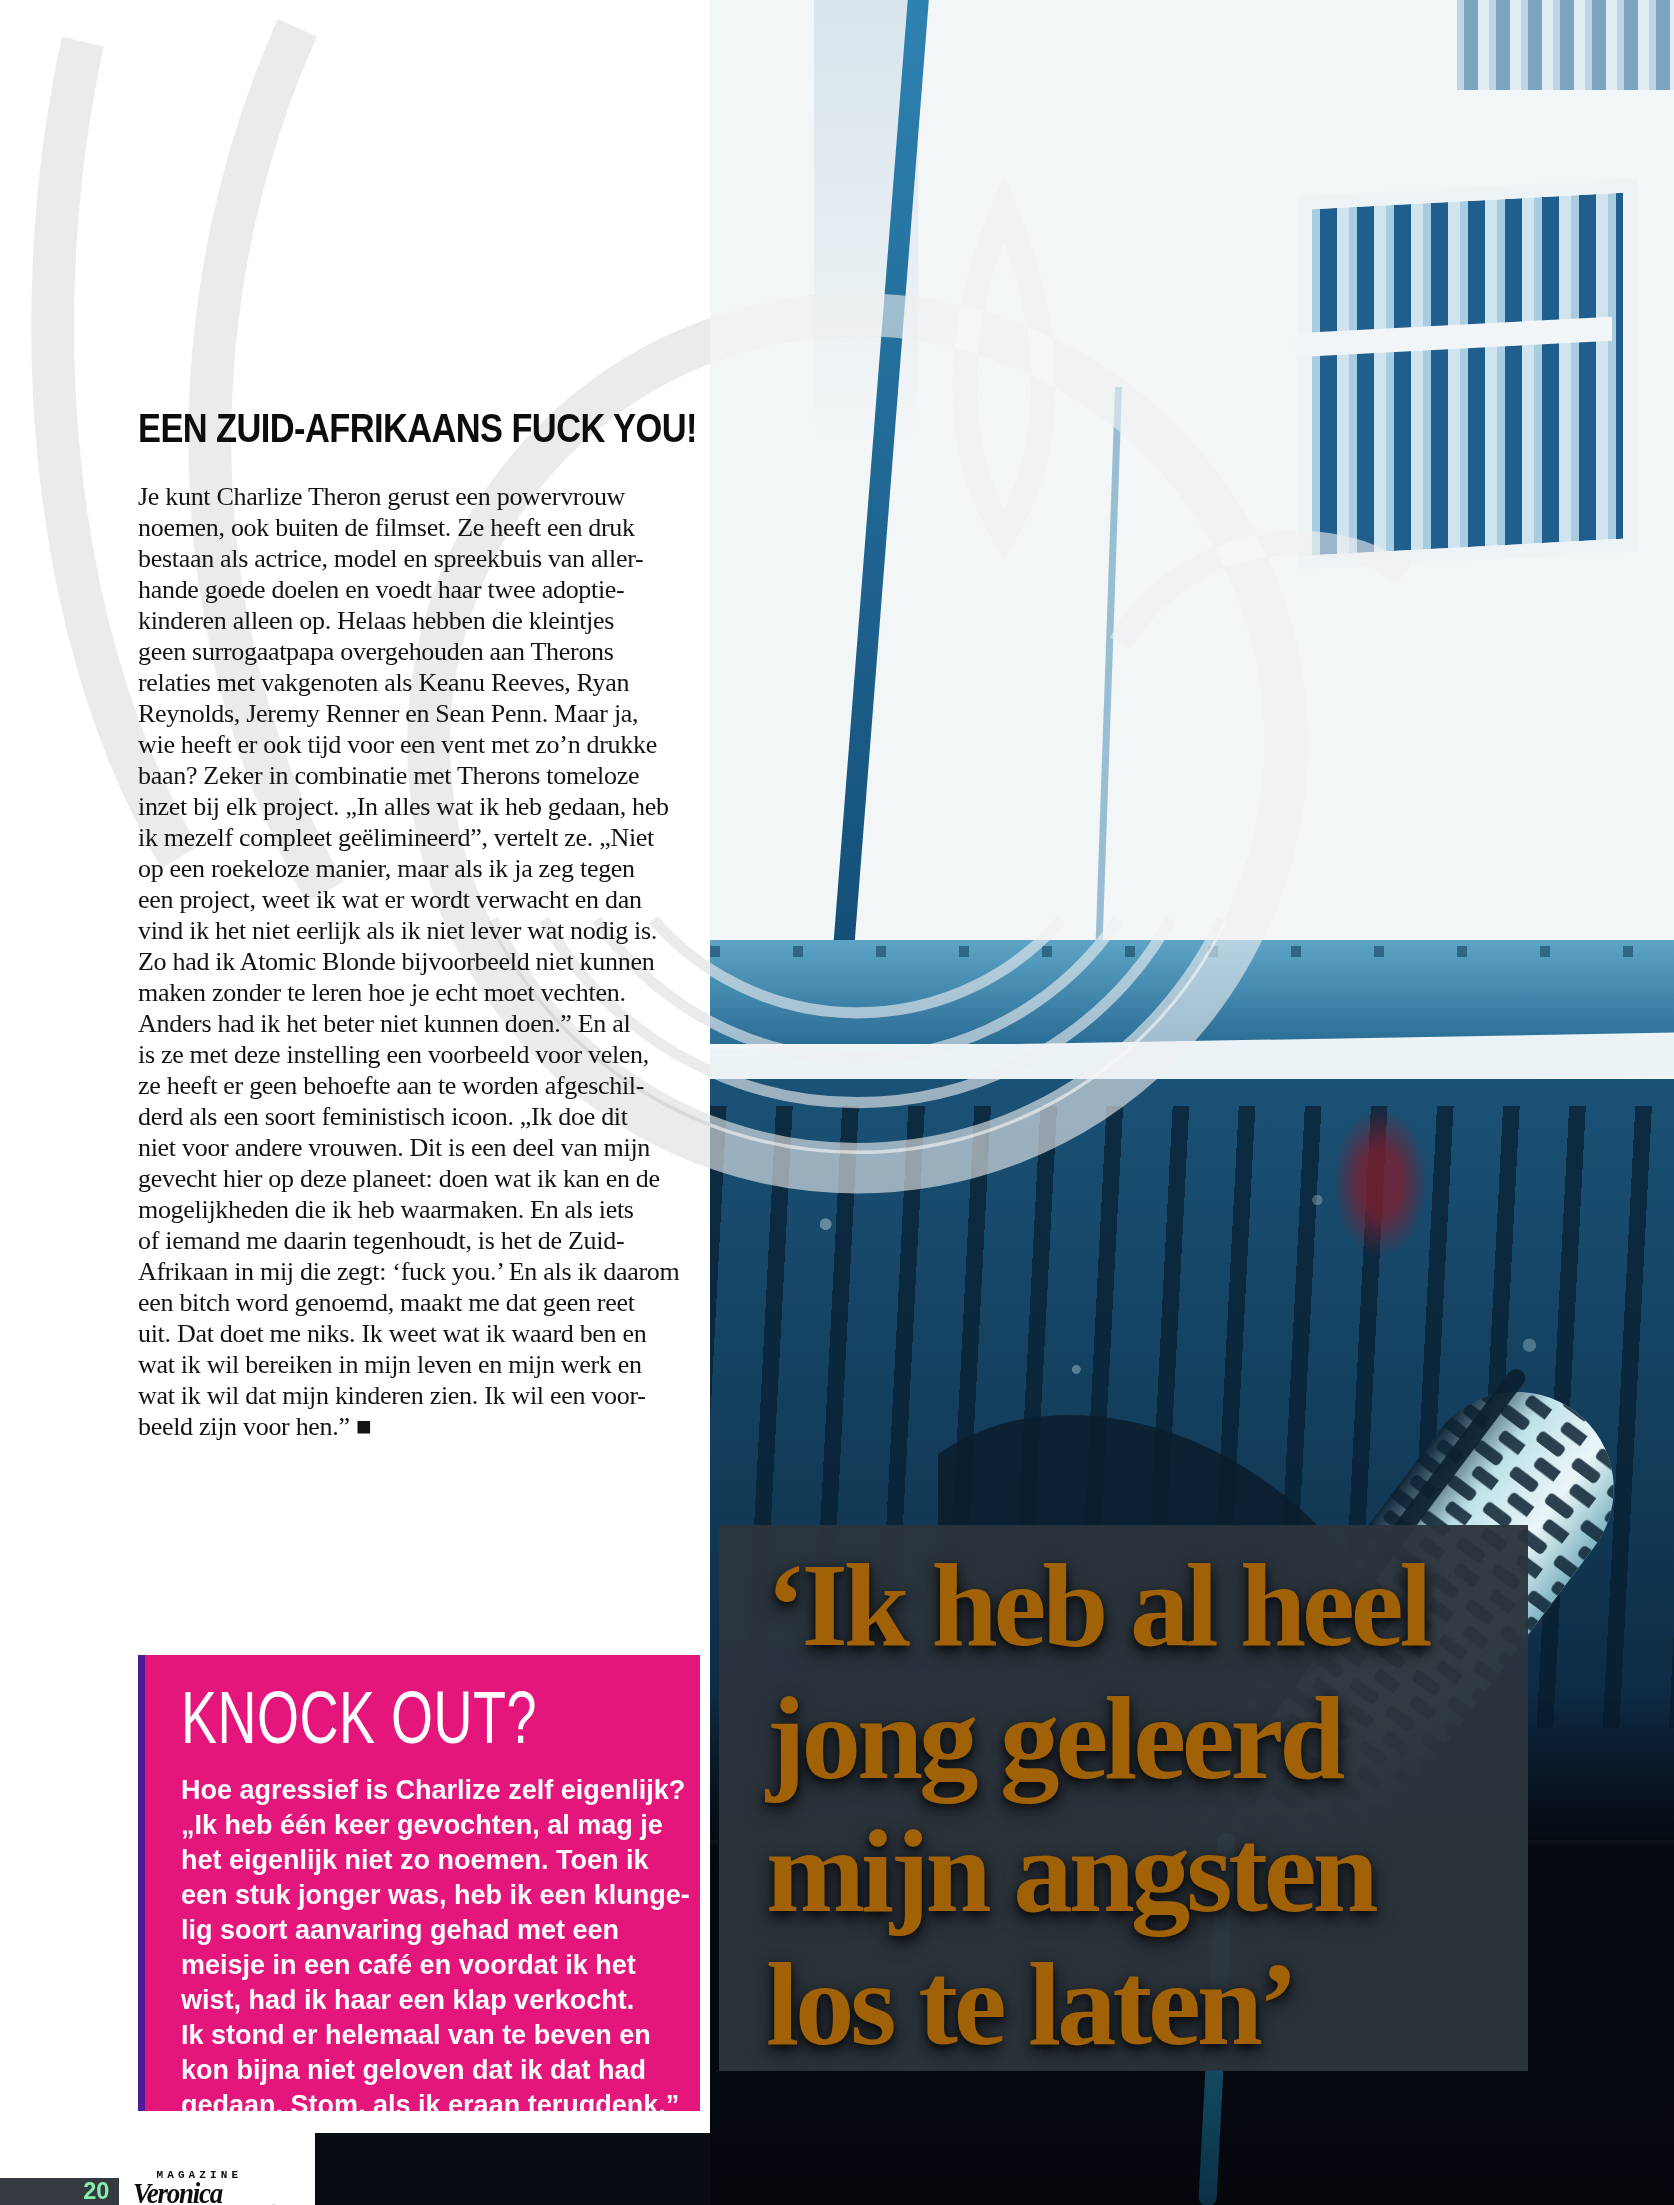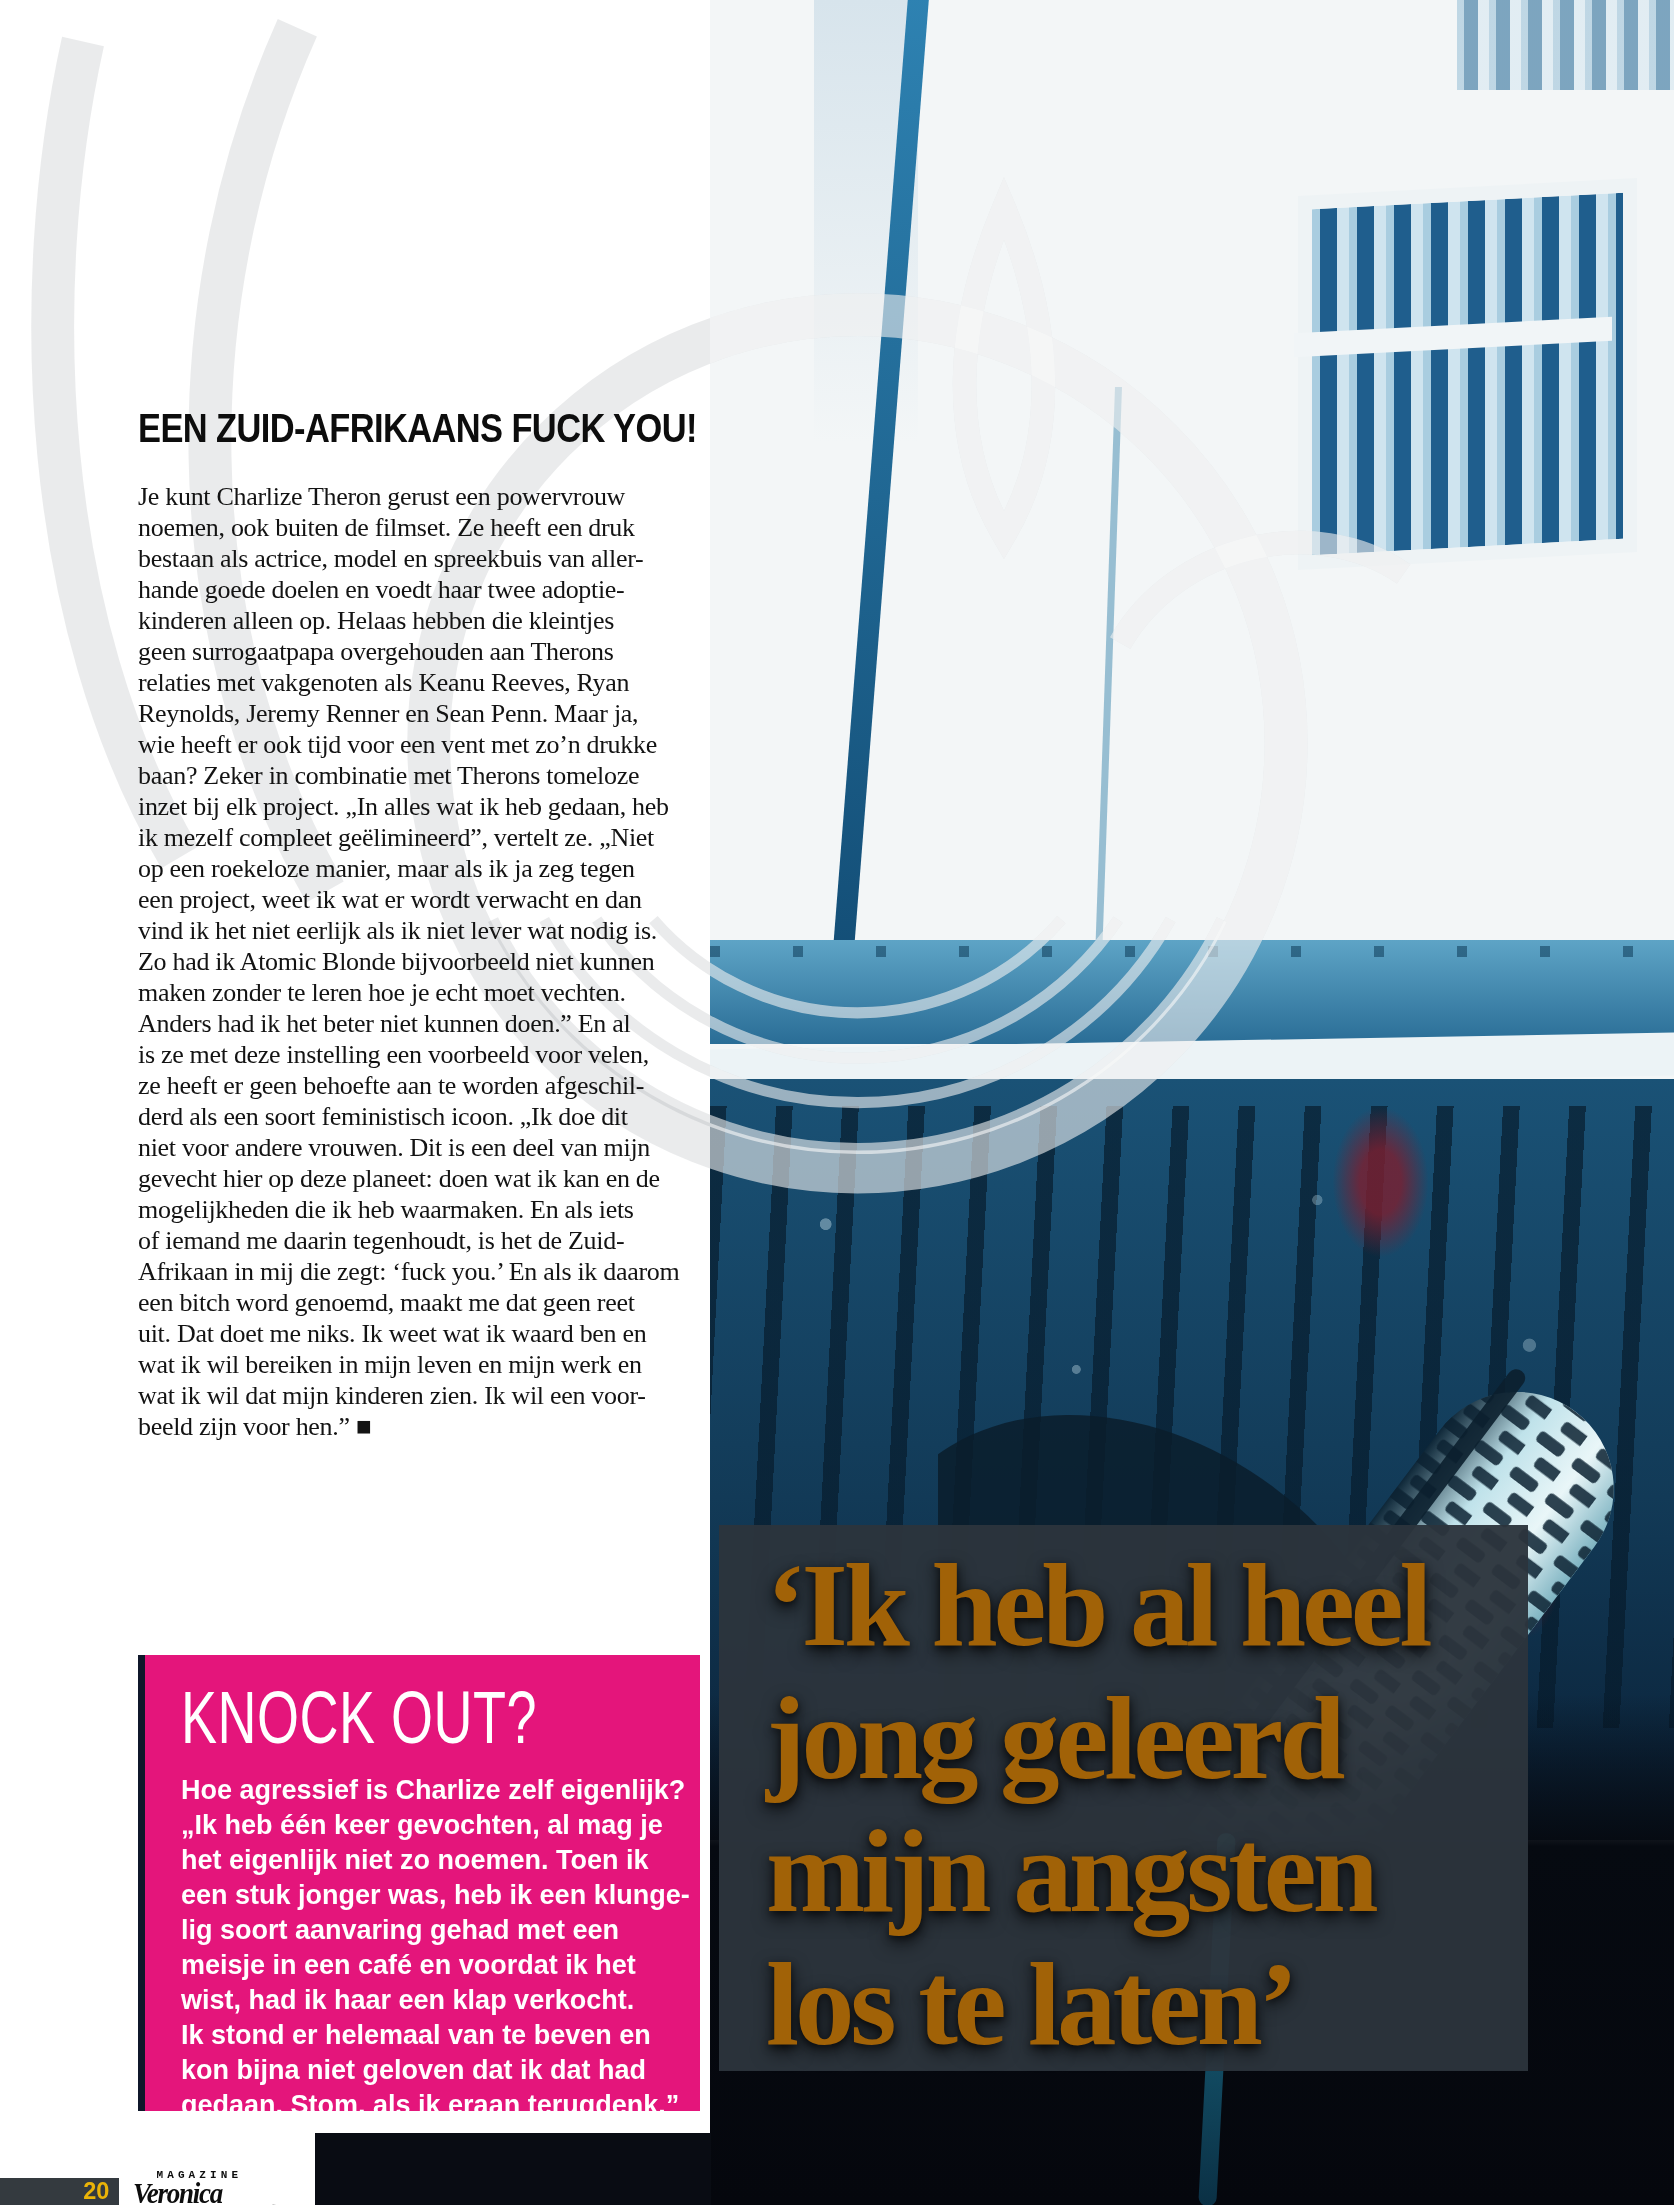--- a/index.html
+++ b/index.html
@@ -61,34 +61,34 @@
   .bodytext{font-size:26px;line-height:31px;letter-spacing:-0.3px;white-space:pre;}
   .section-heading{font-family:"Liberation Sans",sans-serif;font-weight:700;font-size:41px;
      letter-spacing:-0.7px;transform:scaleX(.84);transform-origin:0 50%;white-space:pre;color:#0d0d0d;}
   .bios{font-family:"Liberation Sans",sans-serif;font-weight:700;font-size:25.6px;line-height:41px;
      color:#111;white-space:pre;}
   .bios .red{color:#e62e2a;}
   .bios .sep{font-weight:400;color:#555;padding:0 8.3px;}
 
   
   .knockout{left:138px;top:1655px;width:555px;height:456px;background:#e4157b;
-     border-left:7px solid #0f172a;color:#fff;font-family:"Liberation Sans",sans-serif;}
+     border-left:7px solid #4c1d95;color:#fff;font-family:"Liberation Sans",sans-serif;}
   .ko-title{position:absolute;left:36px;top:19.4px;font-size:75px;font-weight:400;letter-spacing:0.7px;
      transform:scaleX(.72);transform-origin:0 0;white-space:pre;}
   .ko-text{position:absolute;left:36px;top:118px;font-size:27px;font-weight:700;line-height:35px;
      white-space:pre;}
 
   
   .quotebox{left:719px;top:1525px;width:809px;height:546px;background:rgba(44,52,60,.96);}
   .pullquote{left:766px;top:1539px;width:899px;color:#a16207;font-family:"Liberation Serif",serif;
      font-weight:700;font-size:119px;line-height:133px;letter-spacing:-4.1px;white-space:pre;
      text-shadow:0 7px 18px rgba(0,0,0,.75),0 2.8px 7px rgba(0,0,0,.55);}
 
   
-  .pagenum-bar{left:0;top:2178px;width:119px;height:27px;background:#343a3f;color:#eab308;
+  .pagenum-bar{left:0;top:2178px;width:119px;height:27px;background:#343a3f;color:#86efac;
      font-family:"Liberation Sans",sans-serif;font-weight:700;font-size:23.5px;
      display:flex;align-items:flex-start;justify-content:flex-end;padding-right:9.7px;box-sizing:border-box;}
   .brand{left:133px;top:2170px;width:152px;height:41px;color:#0d0d0d;}
   .brand-small{position:absolute;left:23.5px;top:-1.4px;font-family:Liberation Mono, monospace;
      font-size:11px;letter-spacing:4.1px;font-weight:700;}
   .brand-main{position:absolute;left:0;top:5.5px;font-family:"Liberation Serif",serif;
      font-weight:700;font-style:italic;font-size:30px;letter-spacing:-1.4px;transform:scaleX(.9);
      transform-origin:0 0;}
   .brand-swoosh{position:absolute;left:1.4px;top:33px;}
 </style>

